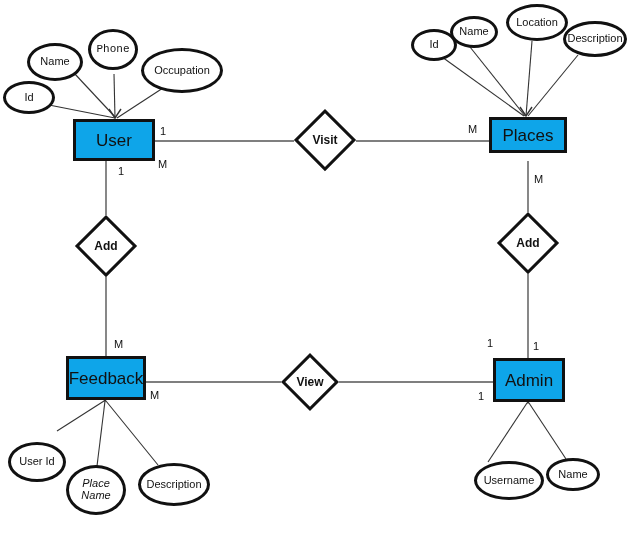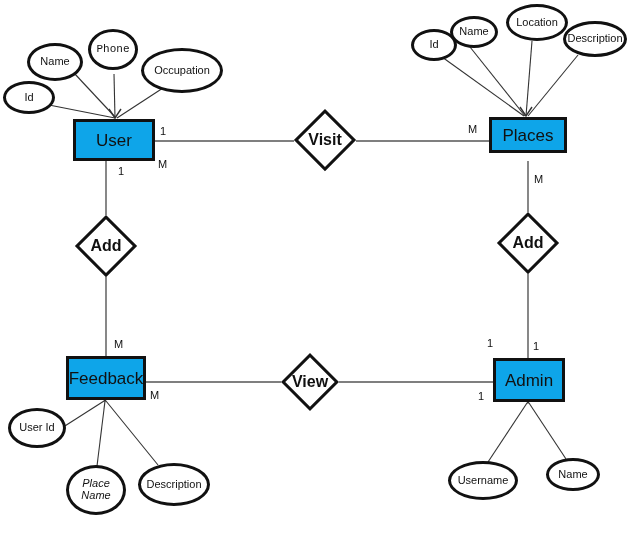--- a/index.html
+++ b/index.html
@@ -5,21 +5,21 @@
   html,body{margin:0;padding:0;background:#ffffff;}
   body{font-family:"Liberation Sans", sans-serif;}
   #canvas{position:relative;width:631px;height:534px;background:#ffffff;overflow:hidden;}
   svg#wires{position:absolute;left:0;top:0;width:631px;height:534px;}
   .entity{position:absolute;background:#0ea5e9;border:3px solid #111;display:flex;align-items:center;justify-content:center;box-sizing:border-box;}
   .entity span{font-size:17px;color:#111;line-height:1;white-space:nowrap;}
   .attr{position:absolute;background:#ffffff;border:3px solid #111;border-radius:50%;display:flex;align-items:center;justify-content:center;box-sizing:border-box;text-align:center;}
   .attr span{font-size:11px;color:#111;line-height:1.05;}
   .rel{position:absolute;display:flex;align-items:center;justify-content:center;}
   .rel .dia{position:absolute;left:50%;top:50%;width:70.7%;height:70.7%;transform:translate(-50%,-50%) rotate(45deg);background:#ffffff;border:3px solid #111;box-sizing:border-box;}
-  .rel span{position:relative;font-size:16px;font-weight:bold;color:#111;z-index:2;}
+  .rel span{position:relative;font-size:12px;font-weight:bold;color:#111;z-index:2;}
   .card{position:absolute;font-size:11px;color:#111;line-height:1;}
 </style>
 </head>
 <body>
 
 <div id="canvas">
 
   <svg id="wires" xmlns="http://www.w3.org/2000/svg">
     <g id="attr-lines" stroke="#333" stroke-width="1.1" fill="none">
         <line x1="49" y1="105" x2="115" y2="118"></line>
@@ -104,30 +104,30 @@
       </div>
       <div class="attr" style="left: 450px; top: 16px; width: 48px; height: 32px;">
         <span>Name</span>
       </div>
       <div class="attr" style="left: 506px; top: 4px; width: 62px; height: 37px;">
         <span>Location</span>
       </div>
       <div class="attr" style="left: 563px; top: 21px; width: 64px; height: 36px;">
         <span>Description</span>
       </div>
-      <div class="attr" style="left: 8px; top: 408px; width: 58px; height: 40px;">
+      <div class="attr" style="left: 8px; top: 442px; width: 58px; height: 40px;">
         <span>User Id</span>
       </div>
       <div class="attr" style="left: 66px; top: 465px; width: 60px; height: 50px; font-style: italic;">
         <span>Place<br>Name</span>
       </div>
       <div class="attr" style="left: 138px; top: 463px; width: 72px; height: 43px;">
         <span>Description</span>
       </div>
-      <div class="attr" style="left: 448px; top: 461px; width: 70px; height: 39px;">
+      <div class="attr" style="left: 474px; top: 461px; width: 70px; height: 39px;">
         <span>Username</span>
       </div>
       <div class="attr" style="left: 546px; top: 458px; width: 54px; height: 33px;">
         <span>Name</span>
       </div>
     </div>
   <div id="card-layer">
       <div class="card" style="left: 160px; top: 126px;">1</div>
       <div class="card" style="left: 158px; top: 159px;">M</div>
       <div class="card" style="left: 118px; top: 166px;">1</div>

